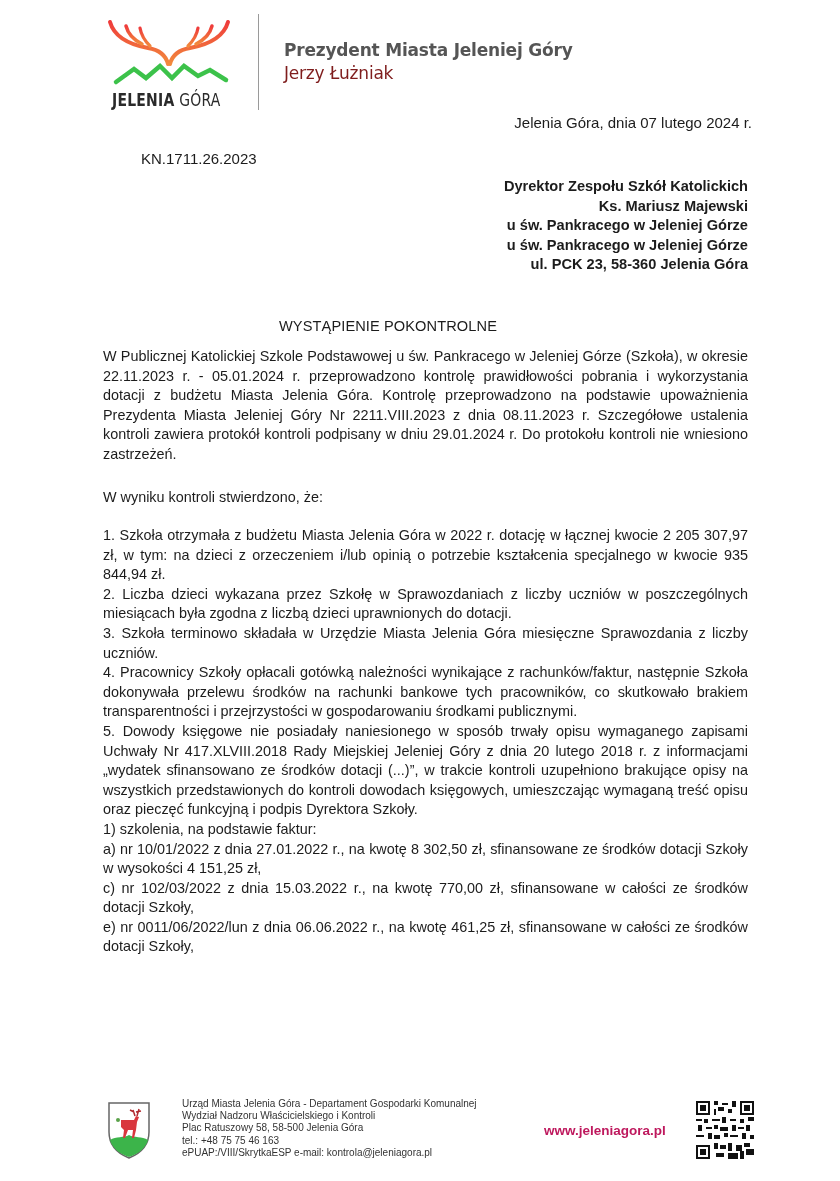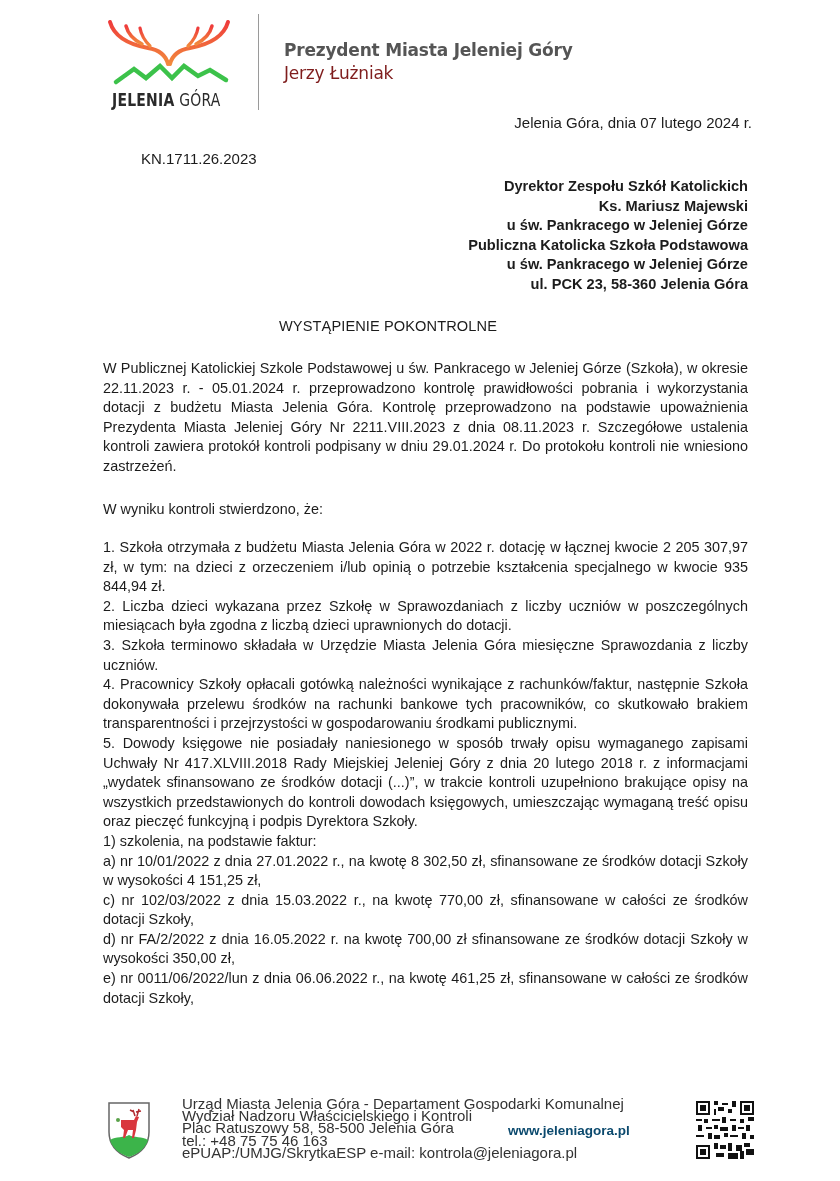--- a/index.html
+++ b/index.html
@@ -16,32 +16,32 @@
     .office-person { position: absolute; left: 284px; top: 63px; font-family: "DejaVu Sans", sans-serif; font-size: 17px; color: #7f1d1d; white-space: nowrap; letter-spacing: -0.2px; }
 
     .date-line { position: absolute; right: 88px; top: 114px; font-size: 15px; white-space: nowrap; }
     .ref-number { position: absolute; left: 105px; top: 150px; font-size: 15px; white-space: nowrap; margin-left: 36px; }
 
     .recipient { position: absolute; right: 92px; top: 177px; text-align: right; font-size: 14.6px; font-weight: 700; line-height: 19.6px; }
     .recipient div { white-space: nowrap; }
 
     .doc-title { position: absolute; left: 0; width: 776px; top: 318px; text-align: center; font-size: 14.6px; letter-spacing: 0.1px; }
 
-    .body-block { position: absolute; left: 103px; width: 645px; font-size: 14.4px; line-height: 19.6px; text-align: justify; margin-top: 12px; }
+    .body-block { position: absolute; left: 103px; width: 645px; font-size: 14.4px; line-height: 19.6px; text-align: justify; }
     .body-block p { margin: 0; }
     .intro { top: 347px; }
     .findings-lead { top: 488px; }
     .findings { top: 526px; }
     .findings p { margin: 0; }
 
     
     .footer-crest { position: absolute; left: 106px; top: 1100px; width: 46px; height: 60px; }
-    .footer-info { position: absolute; left: 182px; top: 1098px; font-size: 15px; line-height: 12.2px; color: #333; }
+    .footer-info { position: absolute; left: 182px; top: 1098px; font-size: 10px; line-height: 12.2px; color: #333; }
     .footer-info div { white-space: nowrap; }
-    .footer-www { position: absolute; left: 508px; top: 1123px; font-size: 13.5px; font-weight: 700; color: #0c4a6e; }
+    .footer-www { position: absolute; left: 544px; top: 1123px; font-size: 13.5px; font-weight: 700; color: #be185d; }
     .footer-qr { position: absolute; left: 696px; top: 1101px; width: 58px; height: 58px; }
   </style>
 </head>
 <body>
 
 <div class="logo">
   <svg width="130" height="70" viewBox="0 0 130 70">
     <defs>
       <linearGradient id="ant" x1="0" y1="0" x2="0" y2="1">
         <stop offset="0" stop-color="#ef3b3b"></stop>
@@ -65,21 +65,20 @@
 <div class="office-title">Prezydent Miasta Jeleniej Góry</div>
 <div class="office-person">Jerzy Łużniak</div>
 
 <div class="date-line">Jelenia Góra, dnia 07 lutego 2024 r.</div>
 <div class="ref-number">KN.1711.26.2023</div>
 
 <div class="recipient">
   <div>Dyrektor Zespołu Szkół Katolickich</div>
   <div>Ks. Mariusz Majewski</div>
   <div>u św. Pankracego w Jeleniej Górze</div>
-  <div>Publiczna Katolicka Szkoła Podstawowa</div>
   <div>u św. Pankracego w Jeleniej Górze</div>
   <div>ul. PCK 23, 58-360 Jelenia Góra</div>
 </div>
 
 <div class="doc-title">WYSTĄPIENIE POKONTROLNE</div>
 
 <div class="body-block intro">
   <p>W Publicznej Katolickiej Szkole Podstawowej u św. Pankracego w Jeleniej Górze (Szkoła), w okresie 22.11.2023 r. - 05.01.2024 r.  przeprowadzono kontrolę prawidłowości pobrania i wykorzystania dotacji z budżetu Miasta Jelenia Góra. Kontrolę przeprowadzono na podstawie upoważnienia Prezydenta Miasta Jeleniej Góry Nr 2211.VIII.2023 z dnia 08.11.2023 r. Szczegółowe ustalenia kontroli zawiera protokół kontroli podpisany w dniu 29.01.2024 r. Do protokołu kontroli nie wniesiono zastrzeżeń.</p>
 </div>
 
@@ -89,40 +88,39 @@
 
 <div class="body-block findings">
   <p>1. Szkoła otrzymała z budżetu Miasta Jelenia Góra w 2022 r. dotację w łącznej kwocie 2 205 307,97 zł, w tym: na dzieci z orzeczeniem i/lub opinią o potrzebie kształcenia specjalnego w kwocie 935 844,94 zł.</p>
   <p>2.  Liczba dzieci wykazana przez Szkołę w Sprawozdaniach z liczby uczniów w poszczególnych miesiącach była zgodna z liczbą dzieci uprawnionych do dotacji.</p>
   <p>3. Szkoła terminowo składała w Urzędzie Miasta Jelenia Góra miesięczne Sprawozdania z liczby uczniów.</p>
   <p>4.  Pracownicy Szkoły opłacali gotówką należności wynikające z rachunków/faktur, następnie Szkoła dokonywała przelewu środków na rachunki bankowe tych pracowników, co skutkowało brakiem transparentności i przejrzystości w gospodarowaniu środkami publicznymi.</p>
   <p>5.  Dowody księgowe nie posiadały naniesionego w sposób trwały opisu wymaganego zapisami Uchwały Nr 417.XLVIII.2018 Rady Miejskiej Jeleniej Góry z dnia 20 lutego 2018 r. z informacjami „wydatek sfinansowano ze środków dotacji (...)”, w trakcie kontroli uzupełniono brakujące opisy na wszystkich przedstawionych do kontroli dowodach księgowych, umieszczając wymaganą treść opisu oraz pieczęć funkcyjną i podpis Dyrektora Szkoły.</p>
   <p>1) szkolenia, na podstawie faktur:</p>
   <p>a) nr 10/01/2022 z dnia 27.01.2022 r., na kwotę 8 302,50 zł, sfinansowane ze środków dotacji Szkoły w wysokości 4 151,25 zł,</p>
   <p>c) nr 102/03/2022 z dnia 15.03.2022 r., na kwotę 770,00 zł, sfinansowane w całości ze środków dotacji Szkoły,</p>
-  <p>d) nr FA/2/2022 z dnia 16.05.2022 r. na kwotę 700,00 zł sfinansowane ze środków dotacji Szkoły w wysokości 350,00 zł,</p>
   <p>e) nr 0011/06/2022/lun z dnia 06.06.2022 r., na kwotę 461,25 zł, sfinansowane w całości ze środków dotacji Szkoły,</p>
 </div>
 
 <div class="footer-crest">
   <svg width="46" height="60" viewBox="0 0 46 60">
     <path d="M3 3 H43 V32 C43 46, 33 54, 23 58 C13 54, 3 46, 3 32 Z" fill="#ffffff" stroke="#666" stroke-width="1.5"></path>
     <path d="M4 40 C10 36, 18 38, 23 35 C28 38, 36 36, 42 40 C40 48, 32 54, 23 57 C14 54, 6 48, 4 40 Z" fill="#3cb44a"></path>
 
     <path d="M15 20 L28 20 L30 16 L33 17 L31 22 L30 30 L28 38 L26 38 L27 30 L22 30 L19 38 L17 38 L18 30 L15 27 Z" fill="#d9363e"></path>
     <path d="M29 16 L27 10 M31 16 L33 9 M30 12 L35 11 M28 12 L24 10" stroke="#b02a30" stroke-width="1.5" fill="none"></path>
     <circle cx="12" cy="20" r="2" fill="#5aa24a"></circle>
   </svg>
 </div>
 <div class="footer-info">
   <div>Urząd Miasta Jelenia Góra - Departament Gospodarki Komunalnej</div>
   <div>Wydział Nadzoru Właścicielskiego i Kontroli</div>
   <div>Plac Ratuszowy 58, 58-500 Jelenia Góra</div>
   <div> tel.: +48 75 75 46 163</div>
-  <div> ePUAP:/UMJG/SkrytkaESP  e-mail: kontrola@jeleniagora.pl</div>
+  <div> ePUAP:/VIII/SkrytkaESP  e-mail: kontrola@jeleniagora.pl</div>
 </div>
 <div class="footer-www">www.jeleniagora.pl</div>
 <div class="footer-qr">
   <svg width="58" height="58" viewBox="0 0 29 29" shape-rendering="crispEdges">
     <rect width="29" height="29" fill="#fff"></rect>
     <g fill="#111">
       <rect x="0" y="0" width="7" height="7"></rect>
         <rect x="1" y="1" width="5" height="5" fill="#fff"></rect>
         <rect x="2" y="2" width="3" height="3"></rect>
       <rect x="22" y="0" width="7" height="7"></rect>

